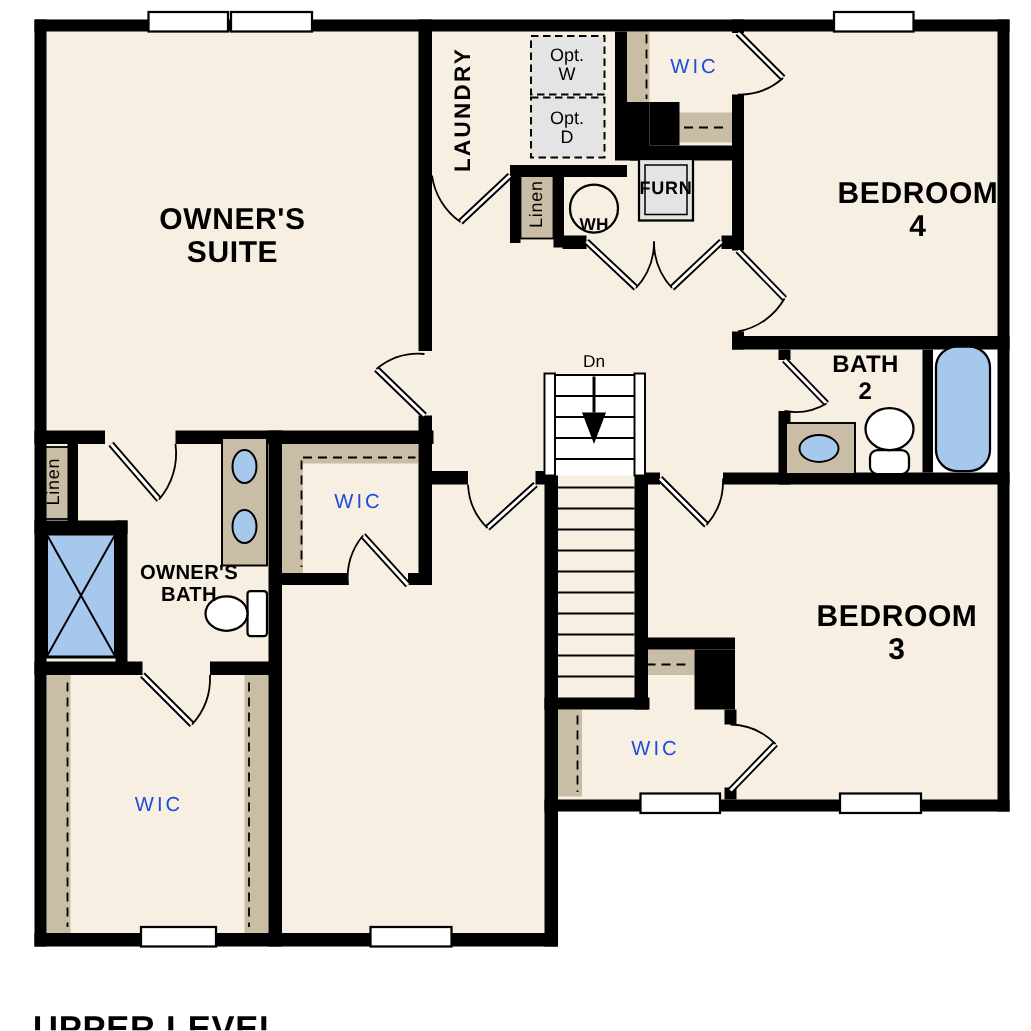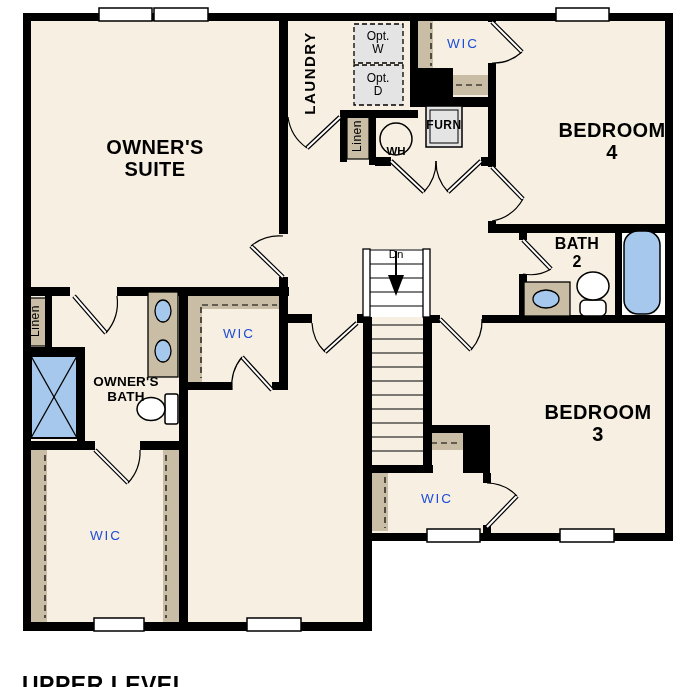--- a/index.html
+++ b/index.html
@@ -237,21 +237,21 @@
 BATH</div>
   <div class="label vert laundry" style="left:310px;top:73px;">LAUNDRY</div>
 
   <div class="label closet" style="left:463px;top:44px;">WIC</div>
   <div class="label closet" style="left:239px;top:334px;">WIC</div>
   <div class="label closet" style="left:106px;top:536px;">WIC</div>
   <div class="label closet" style="left:437px;top:499px;">WIC</div>
   <div class="label vert linen" style="left:36px;top:321px;">Linen</div>
   <div class="label vert linen" style="left:358px;top:136px;">Linen</div>
 
-  <div class="label tiny" style="left:396px;top:242px;margin-top:12px;">Dn</div>
+  <div class="label tiny" style="left:396px;top:242px;">Dn</div>
   <div class="label tiny" style="left:396px;top:151px;font-weight:bold;">WH</div>
   <div class="label furn" style="left:444px;top:126px;">FURN</div>
   <div class="label opt" style="left:378px;top:43px;">Opt.
 W</div>
   <div class="label opt" style="left:378px;top:85px;">Opt.
 D</div>
 
   <div class="plan-title" style="left:22px;top:672px;">UPPER LEVEL</div>
 </div>
 

